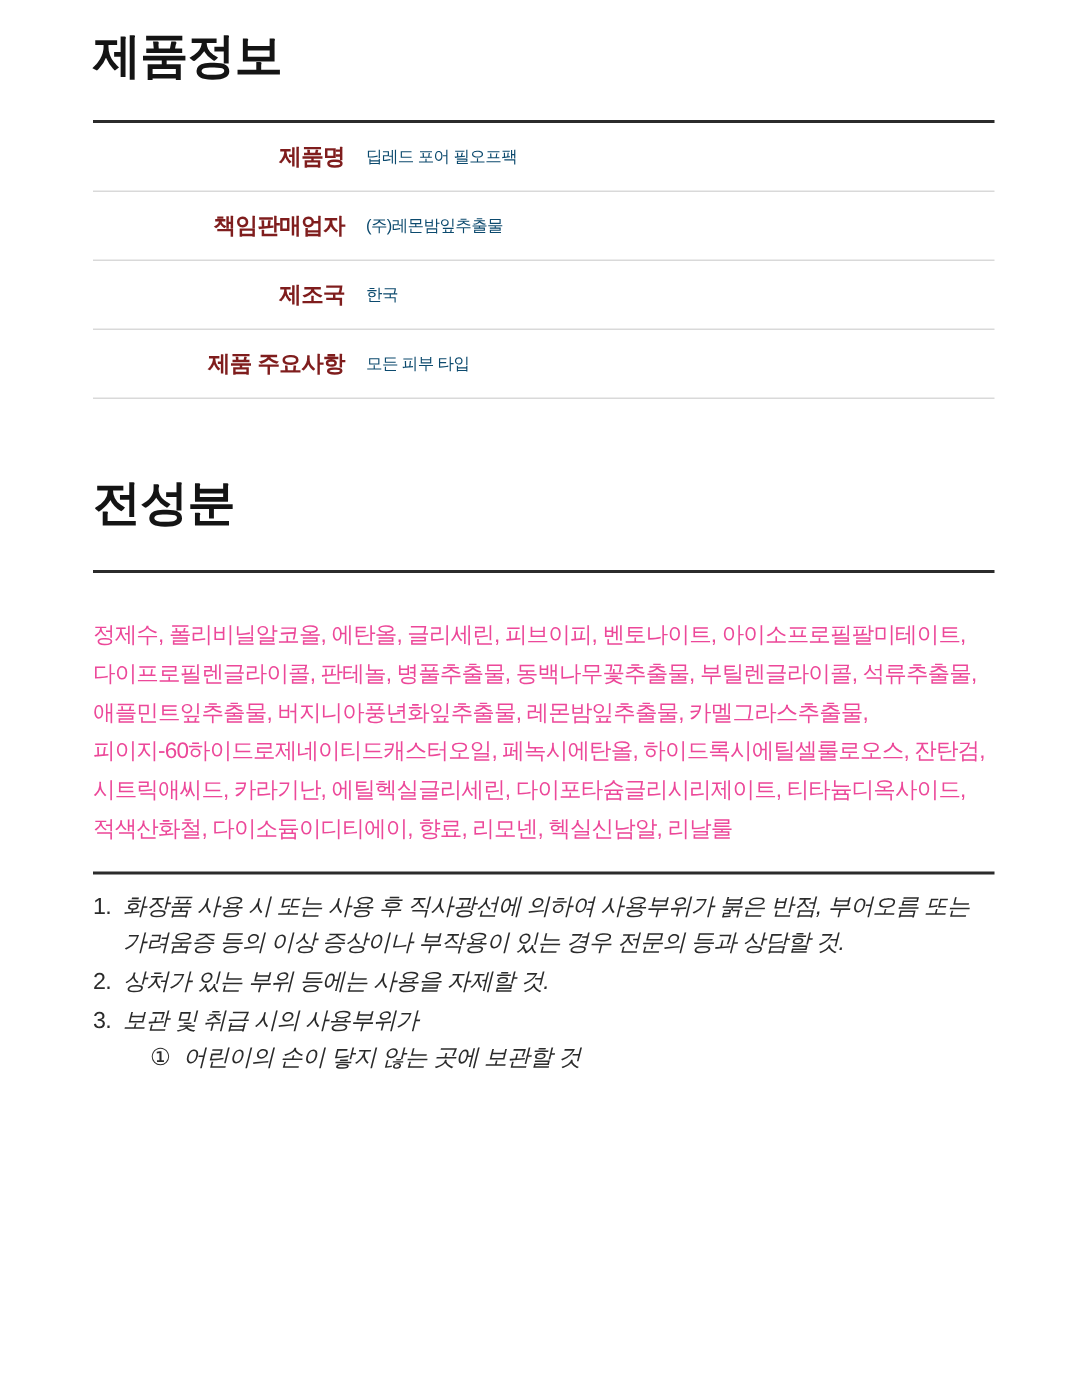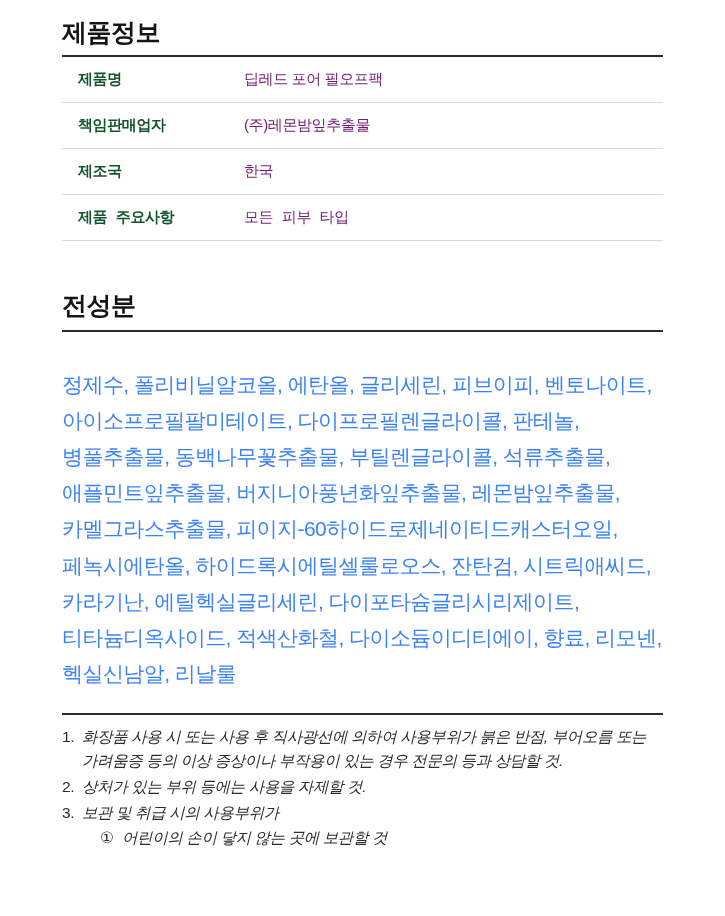--- a/index.html
+++ b/index.html
@@ -13,74 +13,73 @@
     font-family: "Liberation Sans", "DejaVu Sans", sans-serif;
     color: #1a1a1a;
     overflow: hidden;
   }
   .page {
     width: 725px;
     box-sizing: border-box;
     padding: 0 62px;
   }
   .section-title {
-    font-size: 25px;
+    font-size: 32px;
     font-weight: bold;
     letter-spacing: -0.5px;
     color: #141414;
     margin: 0;
     padding-top: 14px;
-    padding-bottom: 6px;
+    padding-bottom: 20px;
   }
   .title-gap-1 { padding-top: 16px; }
   .title-gap-2 { padding-top: 44px; }
   .title-gap-3 { padding-top: 36px; }
 
   
   table.info {
     width: 100%;
     border-collapse: collapse;
     border-top: 2px solid #2b2b2b;
     margin-bottom: 4px;
   }
   table.info tr {
     border-bottom: 1px solid #d9d9d9;
   }
   table.info tr:last-child {
     border-bottom: 1px solid #d9d9d9;
-    font-family: Liberation Mono, monospace;
   }
   table.info th {
     width: 152px;
-    text-align: left;
+    text-align: right;
     font-size: 15px;
     font-weight: bold;
-    color: #14532d;
+    color: #7f1d1d;
     padding: 13px 0 13px 16px;
     vertical-align: middle;
     letter-spacing: -0.4px;
   }
   table.info td {
-    font-size: 15px;
+    font-size: 11px;
     font-weight: normal;
-    color: #701a75;
+    color: #0c4a6e;
     padding: 13px 0 13px 14px;
     vertical-align: middle;
     letter-spacing: -0.4px;
   }
 
   
   .rule-top {
     border-top: 2px solid #2b2b2b;
     margin-top: 2px;
   }
   .ingredients {
-    font-size: 21px;
+    font-size: 15px;
     line-height: 1.72;
-    color: #3b82f6;
+    color: #ec4899;
     letter-spacing: -0.55px;
     padding-top: 14px;
     word-break: keep-all;
   }
 
   
   .cautions {
     padding-top: 10px;
     font-size: 15.5px;
     line-height: 1.55;

